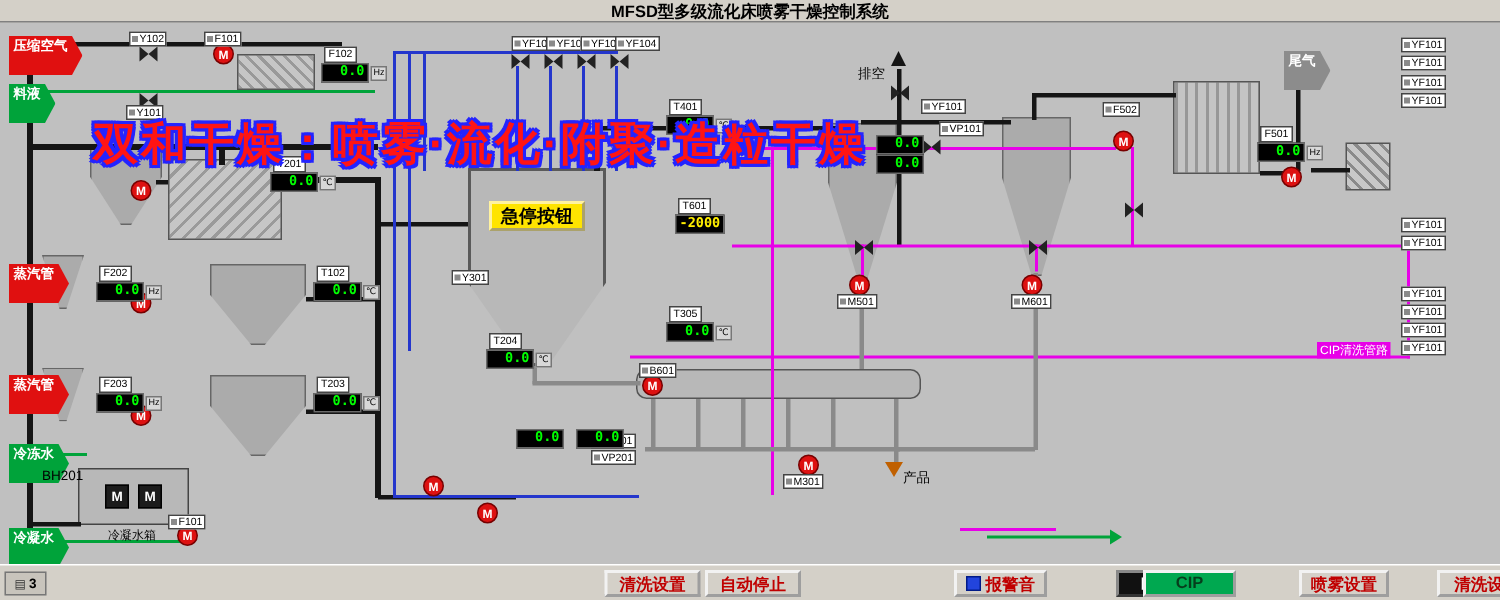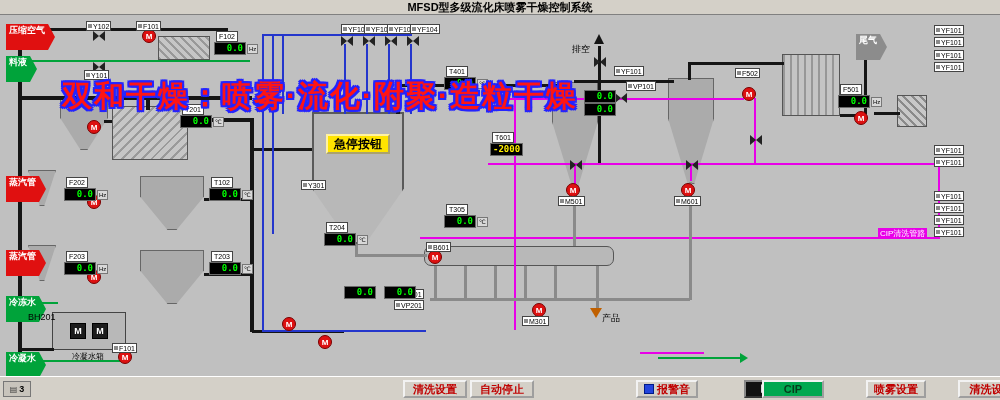--- a/index.html
+++ b/index.html
@@ -322,21 +322,21 @@
           <div class="iunit">Hz</div>
         </div>
       </div>
       <div class="inst" style="left: 444px; top: 66px;">
         <div class="itag">T401</div>
         <div class="ivrow">
           <div class="ival">0.0</div>
           <div class="iunit">℃</div>
         </div>
       </div>
-      <div class="inst led-yellow" style="left: 450px; top: 132px; margin-left: 40px;">
+      <div class="inst led-yellow" style="left: 450px; top: 132px;">
         <div class="itag">T601</div>
         <div class="ivrow">
           <div class="ival">-2000</div>
         </div>
       </div>
       <div class="inst" style="left: 180px; top: 104px;">
         <div class="itag">T201</div>
         <div class="ivrow">
           <div class="ival">0.0</div>
           <div class="iunit">℃</div>

